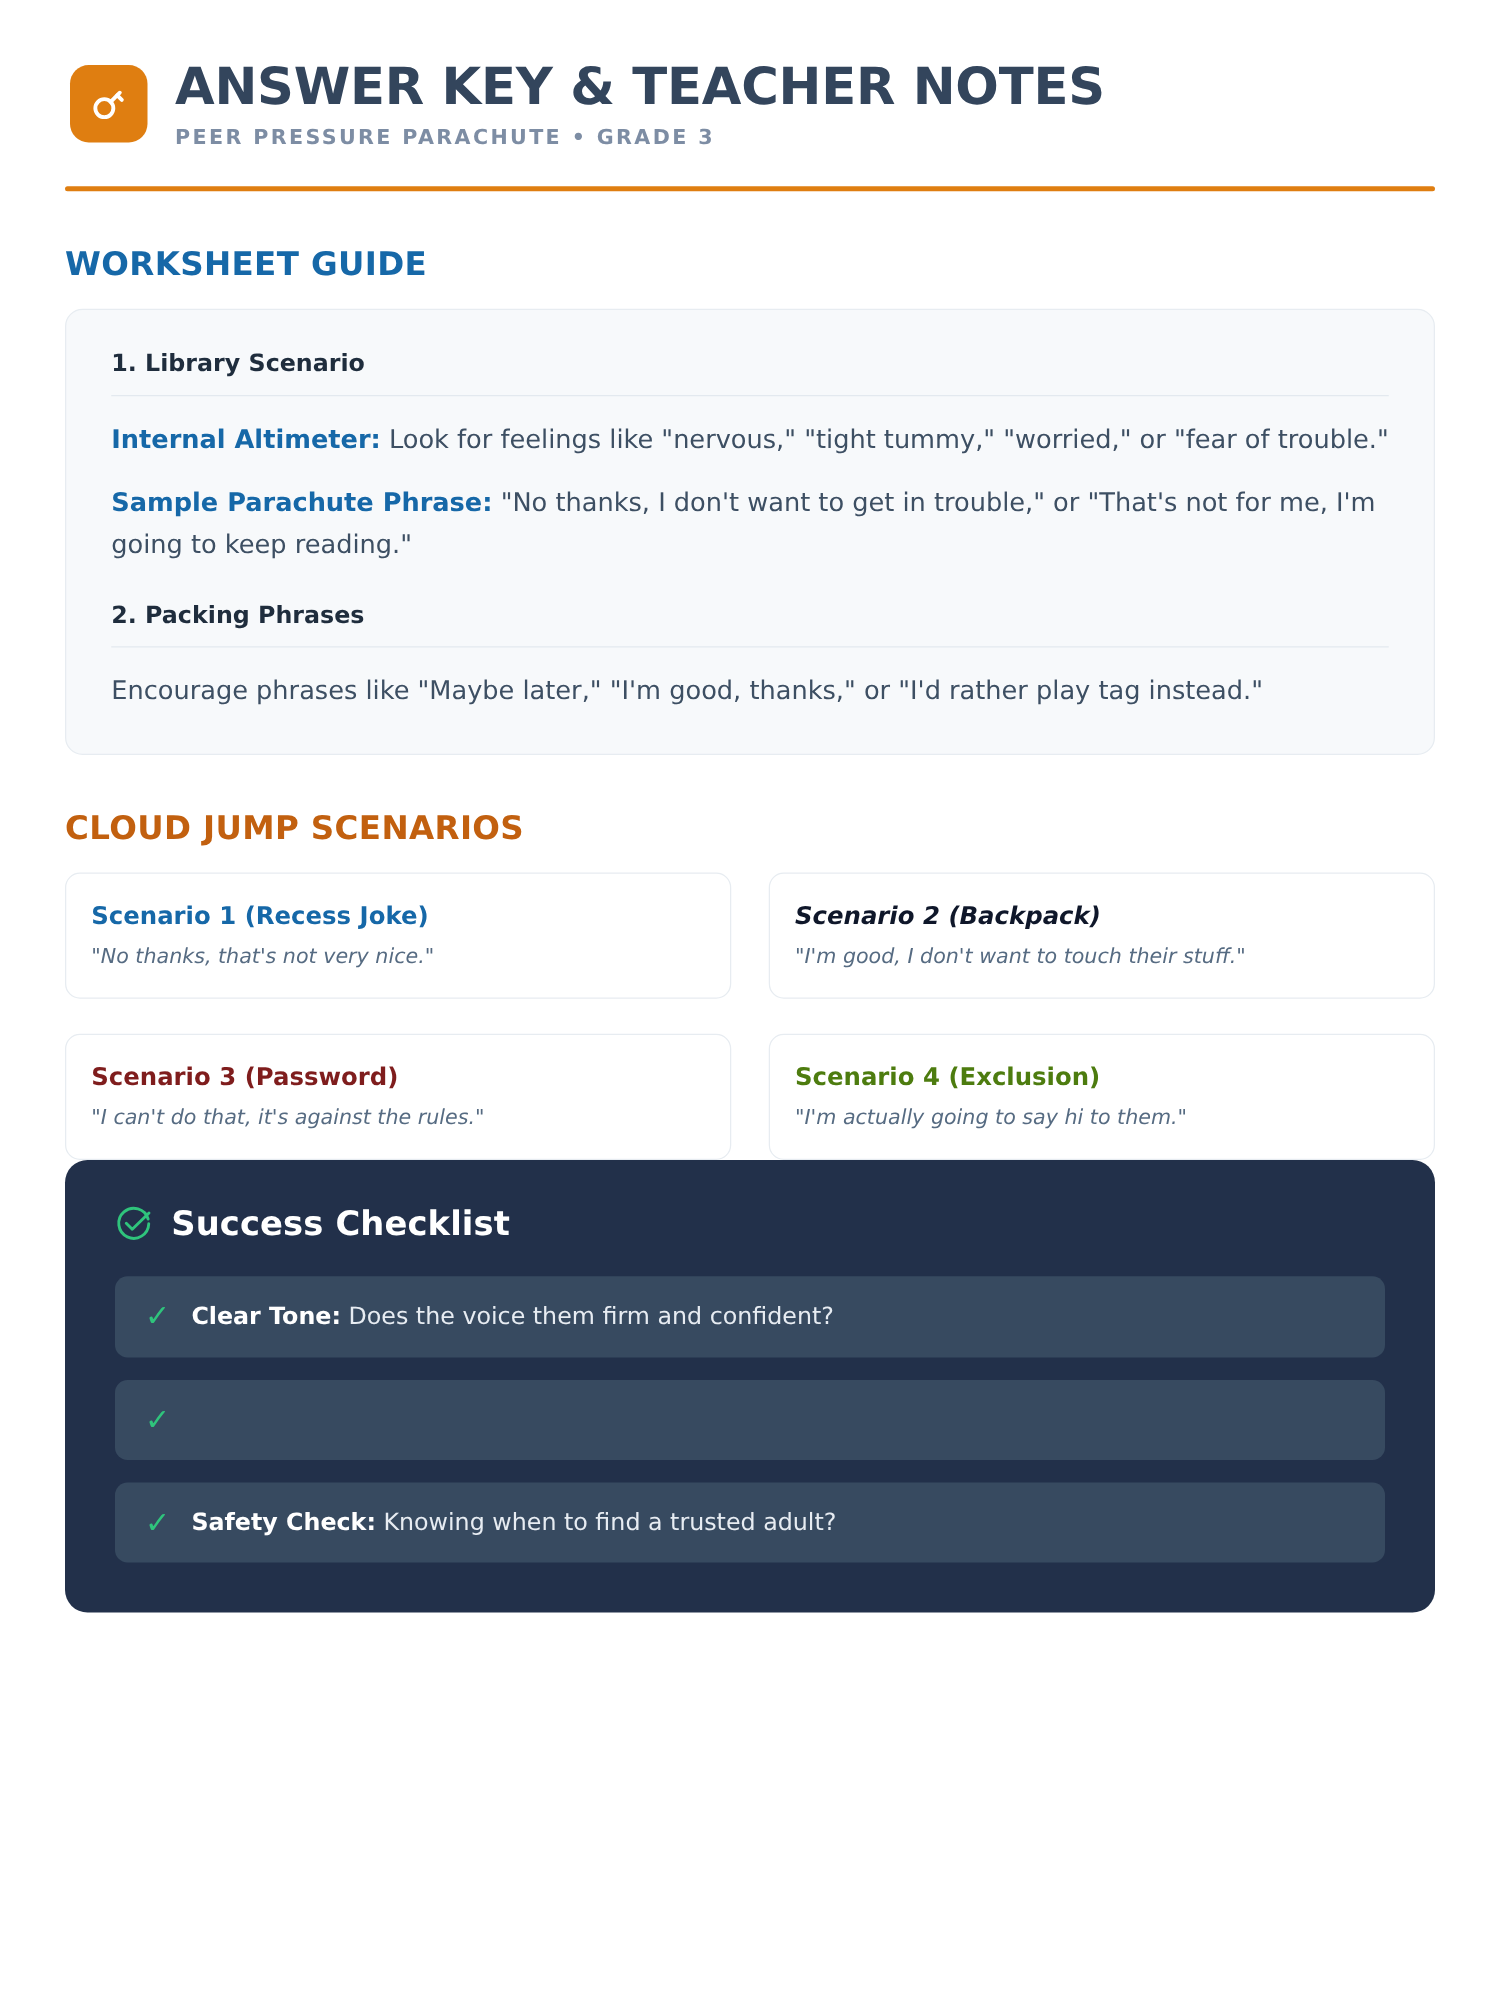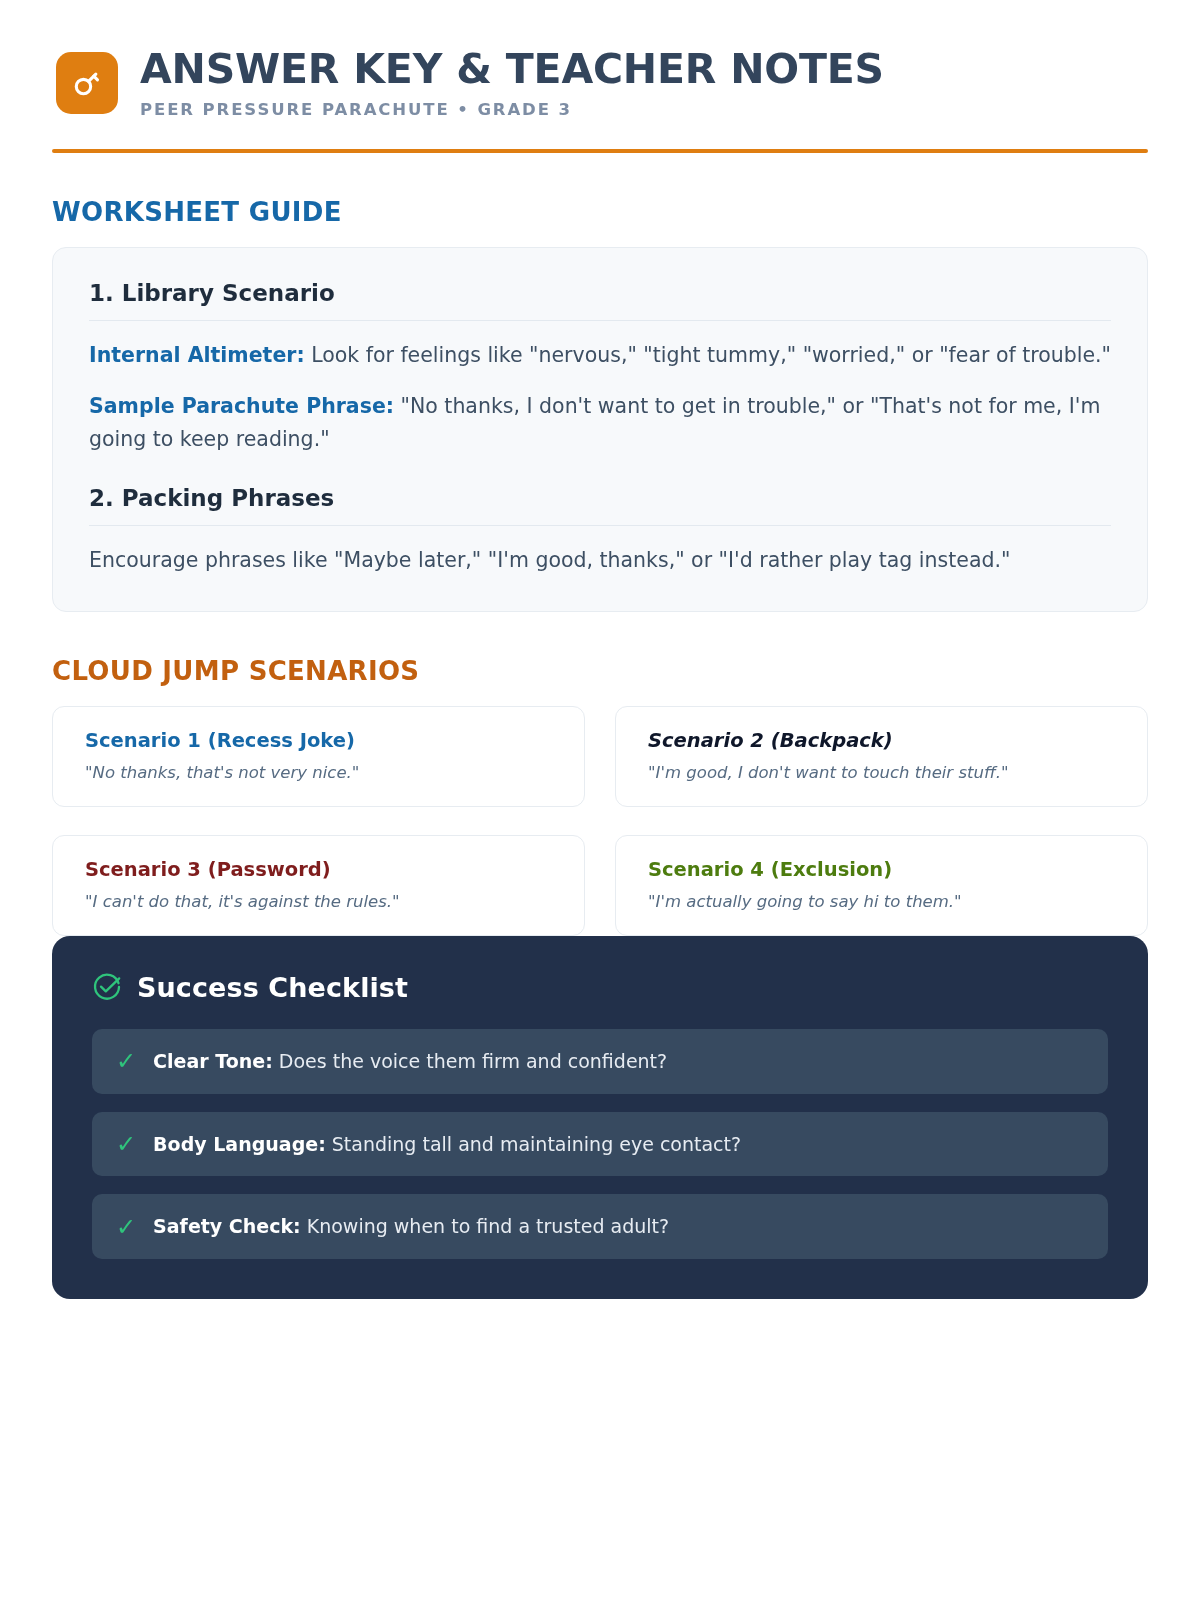--- a/index.html
+++ b/index.html
@@ -79,21 +79,21 @@
   .guide-panel {
     background: #f7f9fb;
     border: 1px solid #e7ecf1;
     border-radius: 14px;
     padding: 32px 36px 34px 36px;
   }
 
   .guide-block + .guide-block { margin-top: 28px; }
 
   .guide-title {
-    font-size: 23px;
+    font-size: 19px;
     font-weight: 700;
     color: #1f2d3d;
     padding-bottom: 14px;
     border-bottom: 1px solid #e3e9ef;
   }
 
   .guide-para {
     font-size: 20.5px;
     line-height: 1.62;
     color: #3d4f63;
@@ -109,21 +109,21 @@
   .scenario-grid {
     display: grid;
     grid-template-columns: 1fr 1fr;
     gap: 28px 30px;
   }
 
   .scenario-card {
     background: #ffffff;
     border: 1px solid #e7ecf1;
     border-radius: 12px;
-    padding: 22px 24px 24px 32px;
+    padding: 22px 24px 24px 20px;
   }
 
   .scenario-title {
     font-size: 19.5px;
     font-weight: 700;
     margin-bottom: 11px;
   }
   .scenario-title.c-blue    { color: #1668a8; }
   .scenario-title.c-orange  { color: #0f172a; font-style: italic; }
   .scenario-title.c-green   { color: #7f1d1d; }
@@ -268,23 +268,20 @@
 
   <div class="checklist-item">
     <span class="check-glyph">✓</span>
     <span class="item-text">
       <span class="item-label">Clear Tone:</span><span> Does the voice them firm and confident?</span>
     </span>
   </div>
 
   <div class="checklist-item">
     <span class="check-glyph">✓</span>
-    <span class="item-text">
-      <span class="item-label">Body Language:</span><span> Standing tall and maintaining eye contact?</span>
-    </span>
   </div>
 
   <div class="checklist-item">
     <span class="check-glyph">✓</span>
     <span class="item-text">
       <span class="item-label">Safety Check:</span><span> Knowing when to find a trusted adult?</span>
     </span>
   </div>
 
 </div>

